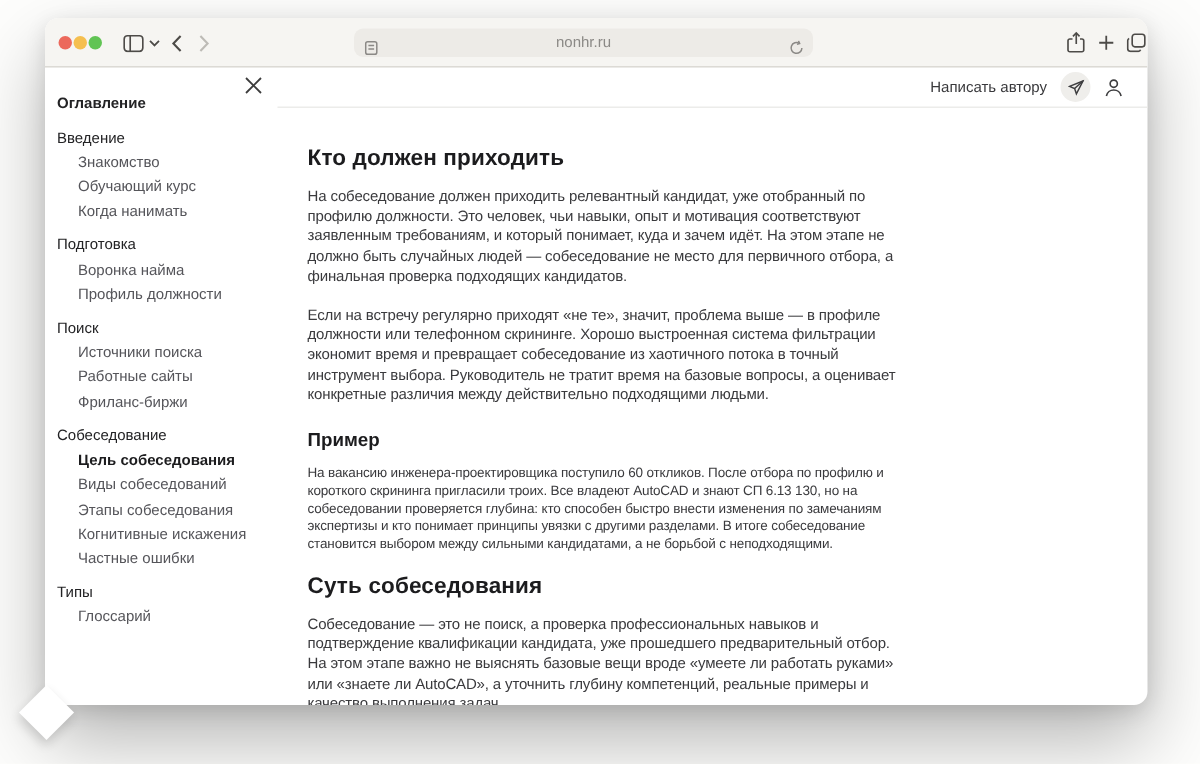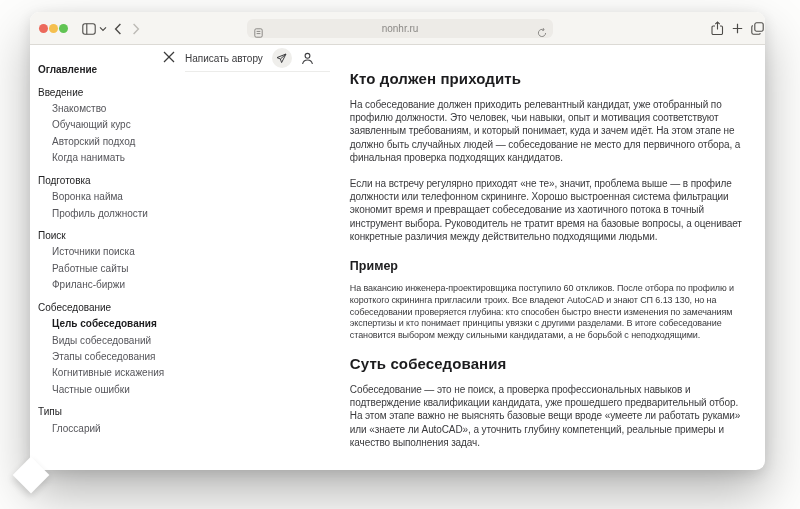--- a/index.html
+++ b/index.html
@@ -10,41 +10,41 @@
             box-shadow:0 24px 50px rgba(0,0,0,.28), 0 4px 14px rgba(0,0,0,.12); }
   
   .toolbar { position:relative; height:33px; background:#f6f5f2;
              border-bottom:1px solid #dcdad5; }
   .tl { position:absolute; top:12px; width:9px; height:9px; border-radius:50%; }
   .tl.r { left:9px; } .tl.y { left:19px; } .tl.g { left:29px; }
   .tb-ic { position:absolute; top:0; height:33px; display:flex; align-items:center;
            color:#4d4b48; }
   .tb-ic svg { display:block; }
   .dim { color:#bdbbb6; }
-  .urlbar { position:absolute; left:217px; top:7px; width:306px; height:19px;
+  .urlbar { position:absolute; left:206px; top:7px; width:306px; height:19px;
             background:#edebe7; border-radius:6px; display:flex; align-items:center;
             justify-content:center; }
   .url-text { font-size:10px; color:#8b8986; }
   .urlbar .page-ic { position:absolute; left:7px; top:5px; color:#8b8986; }
   .urlbar .reload-ic { position:absolute; right:6px; top:4.5px; color:#8b8986; }
   
   .main { display:flex; height:424px; }
   .sidebar { position:relative; width:155px; flex:none; padding-top:17px; }
   .close-x { position:absolute; top:5px; right:9px; width:14px; height:14px;
              color:#3c3c3c; cursor:pointer; }
   .sb-title { font-size:10px; font-weight:bold; color:#232325; padding-left:8px;
               line-height:16.5px; }
   .sb-section { margin-top:6px; }
   .sb-head { font-size:10px; font-weight:normal; color:#232325; padding-left:8px;
              line-height:16.5px; margin-top:6px; }
   .sb-item { font-size:10px; color:#55555a; padding-left:22px; line-height:16.4px;
              cursor:pointer; white-space:nowrap; }
   .sb-item.active { color:#1c1c1e; font-weight:bold; }
   
-  .content { flex:1; display:flex; flex-direction:row; }
+  .content { flex:1; display:flex; flex-direction:column; }
   .c-header { height:27px; flex:none; border-bottom:1px solid #ececea;
               display:flex; align-items:center; justify-content:flex-end;
               padding-right:16px; gap:9px; }
   .write-label { font-size:10px; color:#39393c; }
   .send-btn { width:20px; height:20px; border-radius:50%; background:#efeeeb;
               display:flex; align-items:center; justify-content:center;
               color:#3e3e40; cursor:pointer; }
   .user-btn { color:#3e3e40; cursor:pointer; display:flex; align-items:center; }
   .c-body { padding:12px 0 0 20px; }
   .c-blocks { width:398px; }
@@ -137,21 +137,20 @@
           <line x1="2" y1="2" x2="12" y2="12"></line>
           <line x1="12" y1="2" x2="2" y2="12"></line>
         </svg>
       </span>
       <div class="sb-title">Оглавление</div>
       <div id="sidebar-sections">
           <div class="sb-section">
             <div class="sb-head">Введение</div>
             <div class="sb-item">Знакомство</div>
             <div class="sb-item">Обучающий курс</div>
-            <div class="sb-item">Авторский подход</div>
             <div class="sb-item">Когда нанимать</div>
           </div>
           <div class="sb-section">
             <div class="sb-head">Подготовка</div>
             <div class="sb-item">Воронка найма</div>
             <div class="sb-item">Профиль должности</div>
           </div>
           <div class="sb-section">
             <div class="sb-head">Поиск</div>
             <div class="sb-item">Источники поиска</div>

